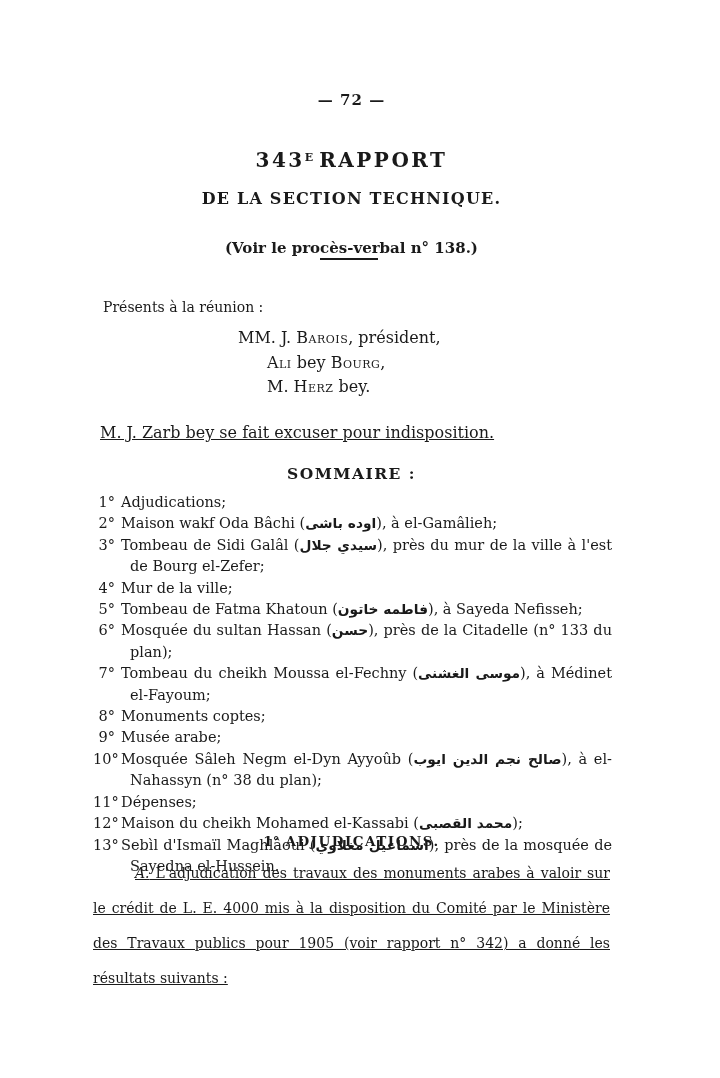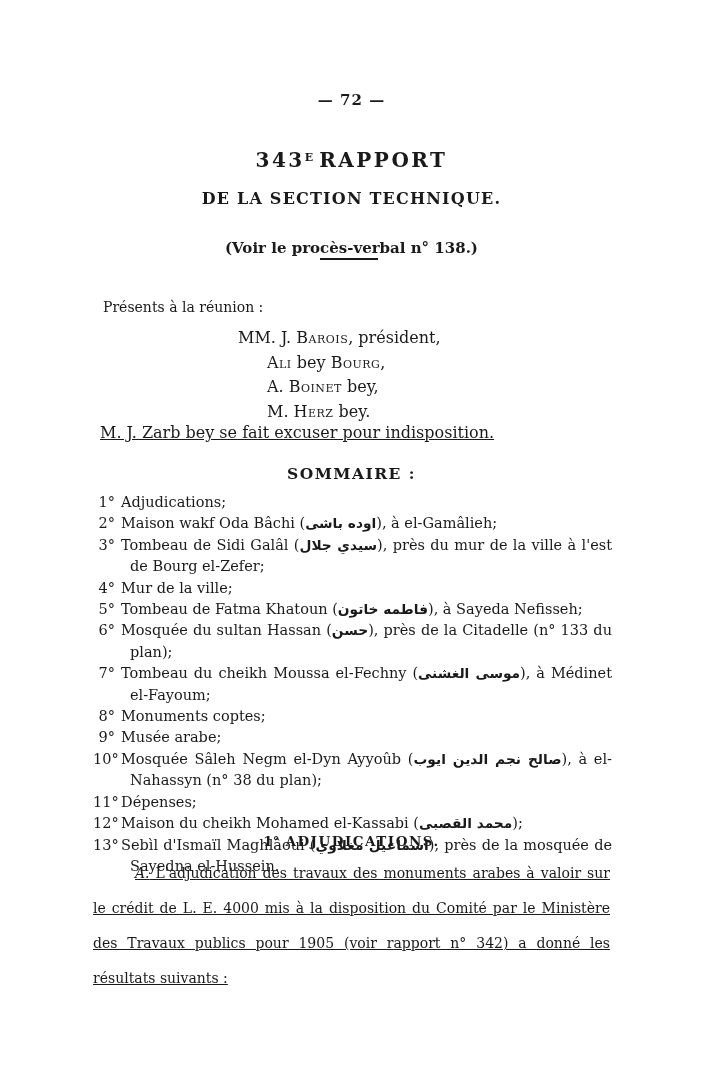--- a/index.html
+++ b/index.html
@@ -58,21 +58,20 @@
   <div class="abs center" id="reference">(Voir le procès-verbal n° 138.)</div>
 
   <div class="abs" id="divider"></div>
 
 
   <div class="abs" id="presents">Présents à la réunion :</div>
 
   <div class="abs" id="attendees">
       <div class="att-row"><span>MM. J. </span><span class="sc">Barois</span><span>, président,</span></div>
       <div class="att-row att-ind"><span class="sc">Ali</span><span> bey </span><span class="sc">Bourg</span><span>,</span></div>
-      <div class="att-row att-ind"><span>A. </span><span class="sc">Boinet</span><span> bey,</span></div>
       <div class="att-row att-ind"><span>M. </span><span class="sc">Herz</span><span> bey.</span></div>
     </div>
 
   <div class="abs" id="excused">M. J. Zarb bey se fait excuser pour indisposition.</div>
 
   <div class="abs center" id="sommaire-h">SOMMAIRE :</div>
 
   <div class="abs" id="sommaire">
       <div class="som-item"><span class="som-num">1°</span><span>Adjudications;</span></div>
       <div class="som-item"><span class="som-num">2°</span><span>Maison wakf Oda Bâchi (</span><span class="ar">اوده باشى</span><span>), à el-Gamâlieh;</span></div>

